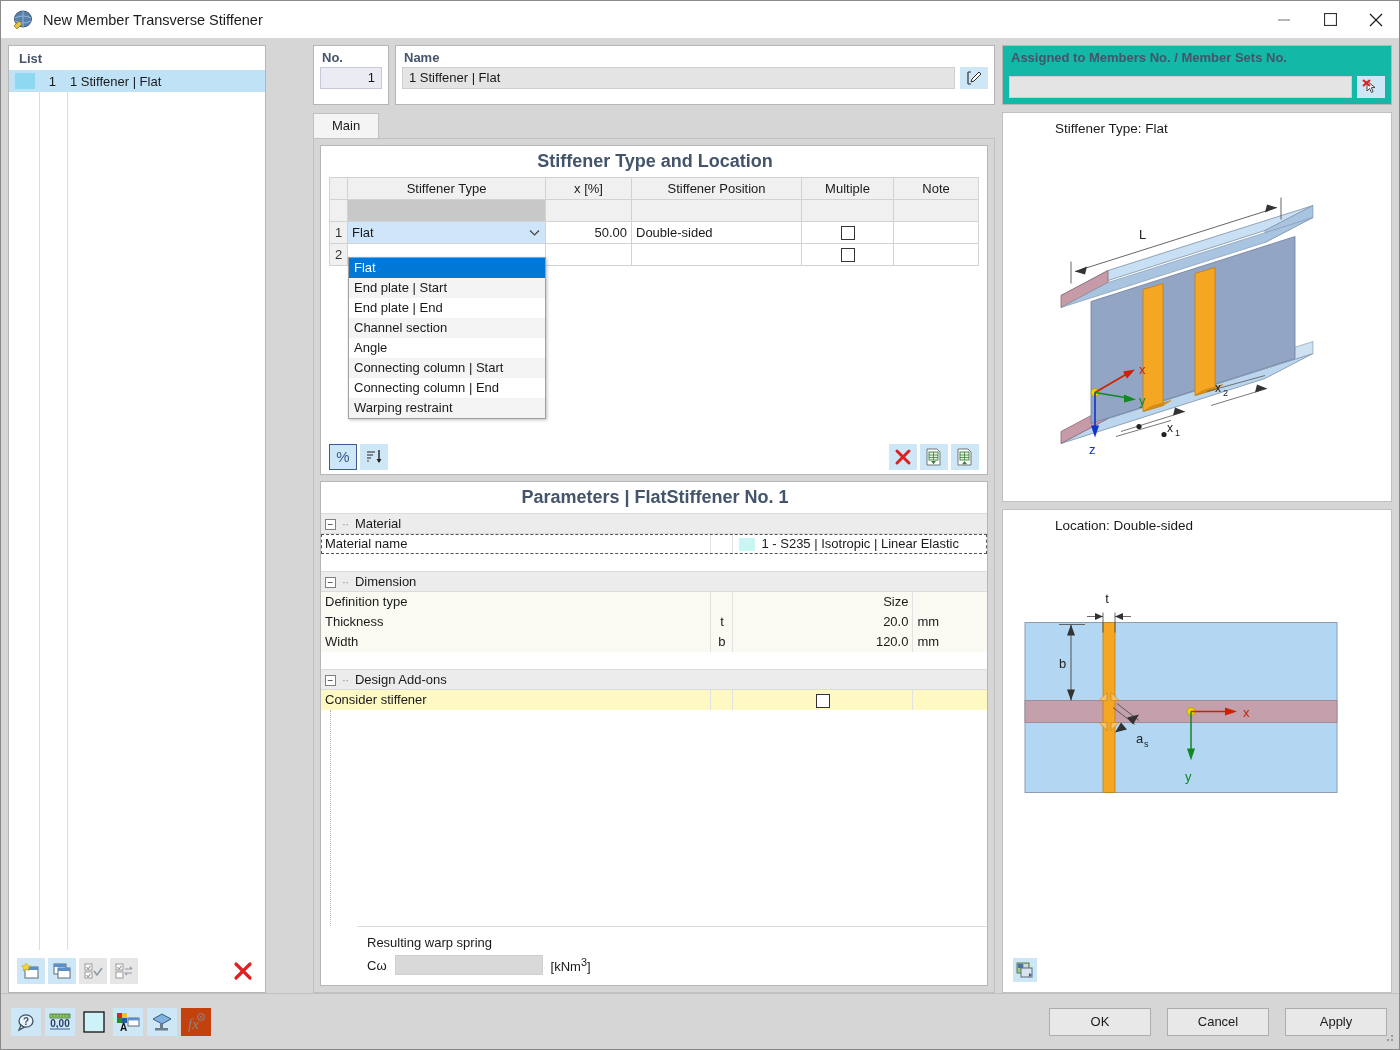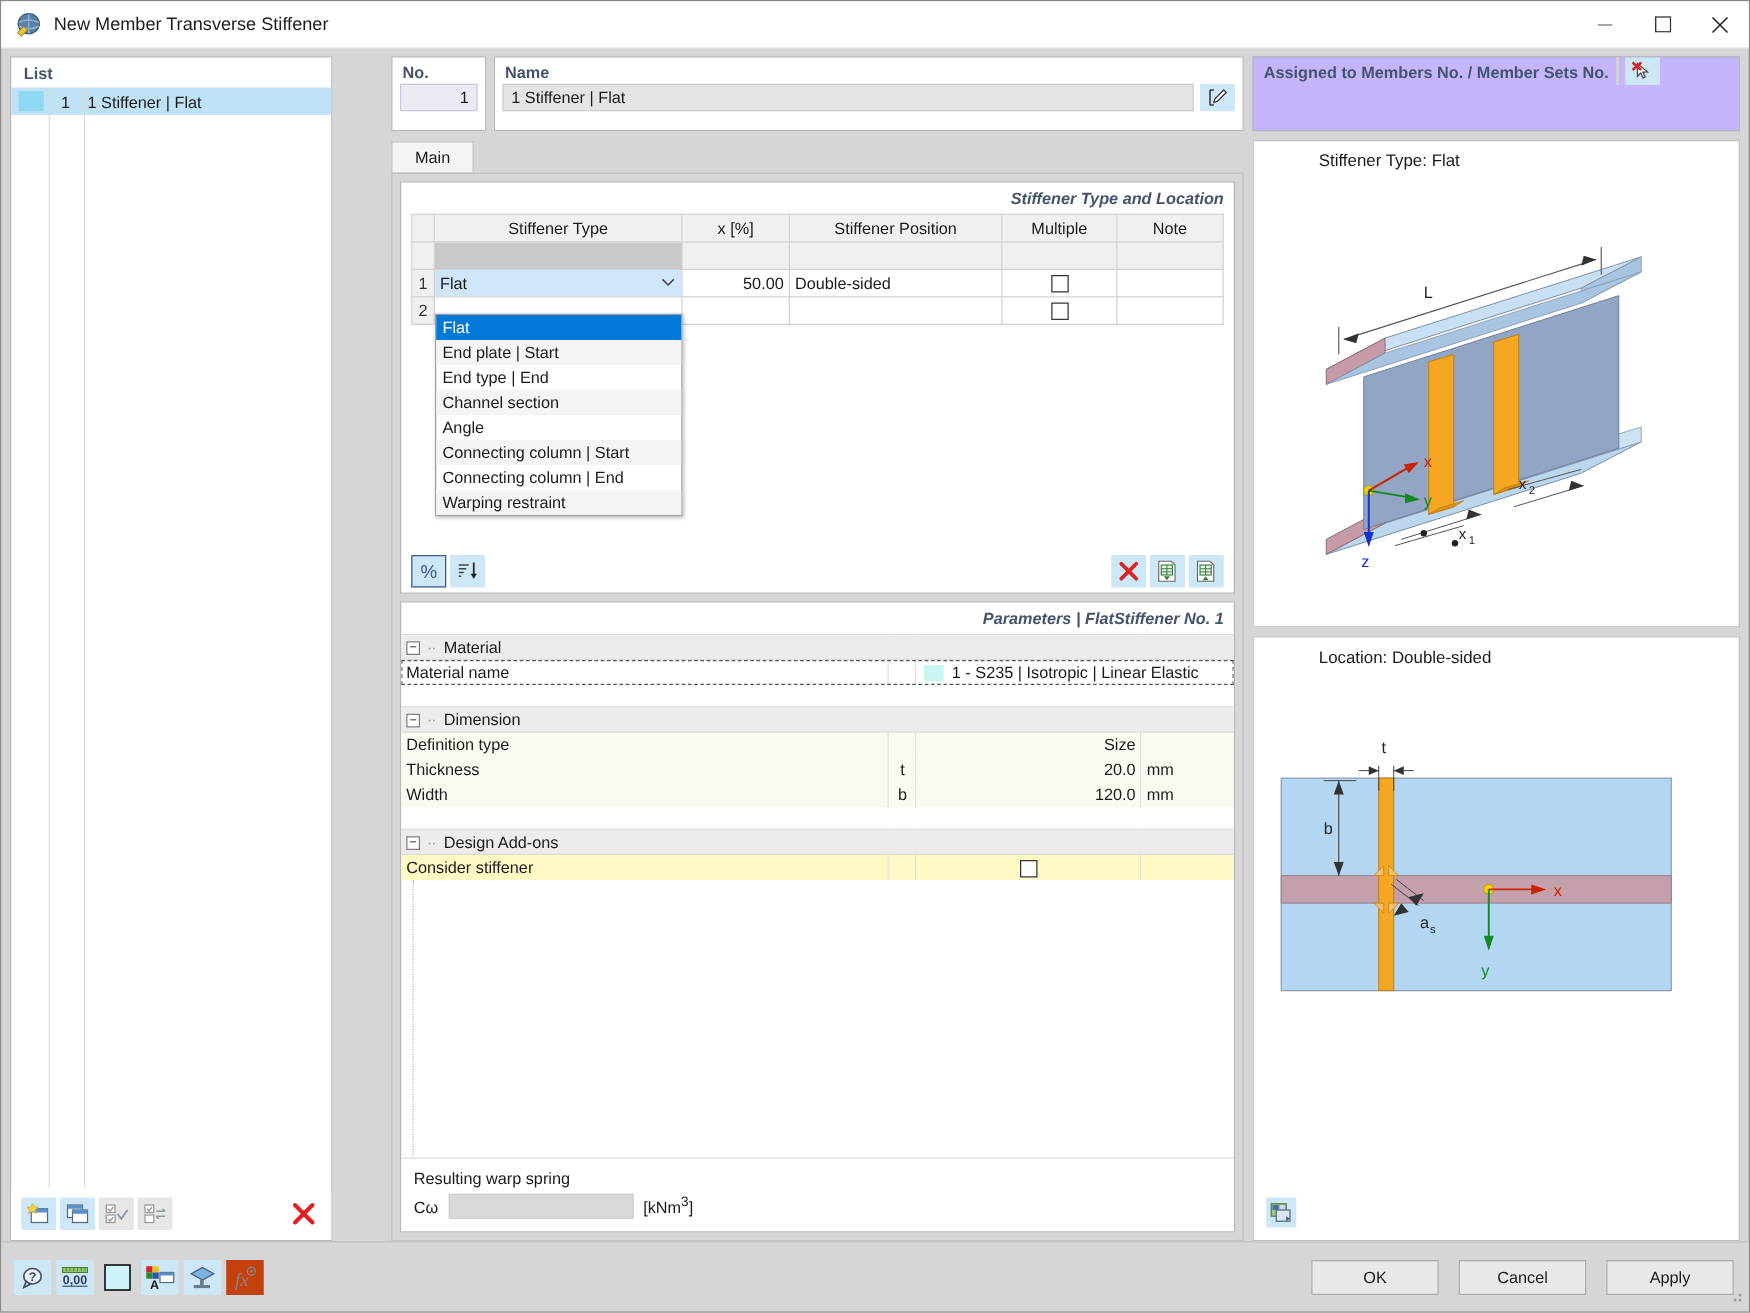--- a/index.html
+++ b/index.html
@@ -120,22 +120,22 @@
   .tab-content {
     flex: 1; display: flex; flex-direction: column; gap: 6px;
     border: 1px solid #c0c0c0; border-top: 1px solid #c0c0c0;
     background: #d6d6d6; padding: 6px; min-height: 0;
   }
   .group-box {
     background: #fff; border: 1px solid #b6b6b6;
     display: flex; flex-direction: column; min-height: 0;
   }
   .gb-title {
-    font-weight: bold; color: #44546a; font-size: 13px;
-    padding: 5px 8px 5px 10px; display: flex; justify-content: flex-end; font-style: italic;
+    font-weight: bold; color: #44546a; font-size: 18px;
+    padding: 5px 8px 5px 10px; display: flex; justify-content: center;
   }
   .gb-title .right { font-weight: bold; color: #44546a; }
 
   
   .grid-wrap { position: relative; padding: 0 8px 0 8px; }
   table.grid { border-collapse: collapse; width: 100%; table-layout: fixed; }
   table.grid th, table.grid td {
     border: 1px solid #d2d2d2; font-weight: normal; font-size: 13px;
     height: 22px; padding: 0 4px;
   }
@@ -196,21 +196,21 @@
             border-right:1px solid #e2e2e2; }
   .c-val  { width: 180px; text-align: right; padding-right: 6px; }
   .c-unit { width: 74px; padding-left: 6px; border-left: 1px solid #e2e2e2;}
   .sel-dashed { outline: 1px dashed #555; outline-offset: -1px; }
   .mat-swatch {
     display:inline-block; width: 16px; height: 13px; background: #c9f5f2;
     vertical-align: middle; margin-right: 6px;
   }
   .spacer-row td { height: 18px; background:#fff; }
   .warp {
-    border-top: 1px solid #dcdcdc; padding: 8px 10px 10px 10px; background:#fff;
+    border-top: 1px solid #dcdcdc; padding: 8px 10px 10px 10px; background:#fff;margin-left:36px;
   }
   .warp-label { font-size: 13px; margin-bottom: 5px; }
   .warp-row { display: flex; align-items: center; gap: 8px; font-size: 13px; }
   .warp-input { width: 148px; height: 20px; background: #d9d9d9; border: 1px solid #cfcfcf; }
 
   
   .comment-box { flex: 0 0 62px; }
   .comment-row { display: flex; gap: 5px; margin: 0 8px 8px 8px; }
   .comment-input {
     flex: 1; height: 24px; background: #e8e8f2; border: 1px solid #c5c5d5;
@@ -440,21 +440,21 @@
                     <span class="chk"></span>
                   </td>
                   <td></td>
                 </tr>
               </tbody>
             </table>
 
             <div class="dropdown">
               <div class="dd-item sel">Flat</div>
               <div class="dd-item odd">End plate | Start</div>
-              <div class="dd-item">End type | End</div>
+              <div class="dd-item">End plate | End</div>
               <div class="dd-item odd">Channel section</div>
               <div class="dd-item">Angle</div>
               <div class="dd-item odd">Connecting column | Start</div>
               <div class="dd-item">Connecting column | End</div>
               <div class="dd-item odd">Warping restraint</div>
             </div>
           </div>
 
           <div class="grid-toolbar">
             <div class="gt-btn framed">
@@ -594,21 +594,21 @@
             </div>
           </div>
         </div>
 
 
       </div>
     </div>
 
     <div class="right-col">
 
-      <div style="background:#c4b5fd;border:1px solid #b6b6b6;height:60px;flex:0 0 60px;display:flex;flex-direction:row;">
+      <div style="background:#14b8a6;border:1px solid #b6b6b6;height:60px;flex:0 0 60px;display:flex;flex-direction:column;justify-content:space-between;">
         <div class="panel-head" style="padding:4px 0 2px 8px;">Assigned to Members No. / Member Sets No.</div>
         <div style="display:flex;gap:5px;margin:0 6px 6px 6px;">
           <div style="flex:1;height:22px;background:#e4e4e4;border:1px solid #cfcfcf;"></div>
           <div class="icon-btn">
             <svg width="18" height="16" viewBox="0 0 18 16">
               <path d="M5 2 l0 10 2.6-2.6 1.8 4 1.7-.8 -1.8-3.9 3.7-.2 z" fill="#fff" stroke="#444" stroke-width="1"></path>
               <line x1="1" y1="1" x2="8" y2="7" stroke="#e02020" stroke-width="2"></line>
               <line x1="8" y1="1" x2="1" y2="7" stroke="#e02020" stroke-width="2"></line>
             </svg>
           </div>

